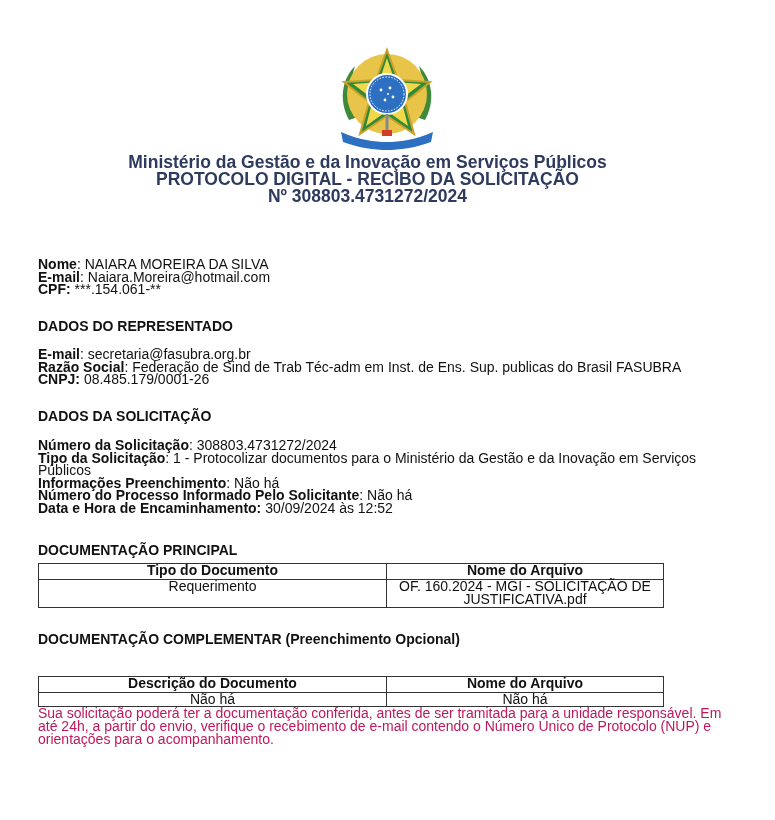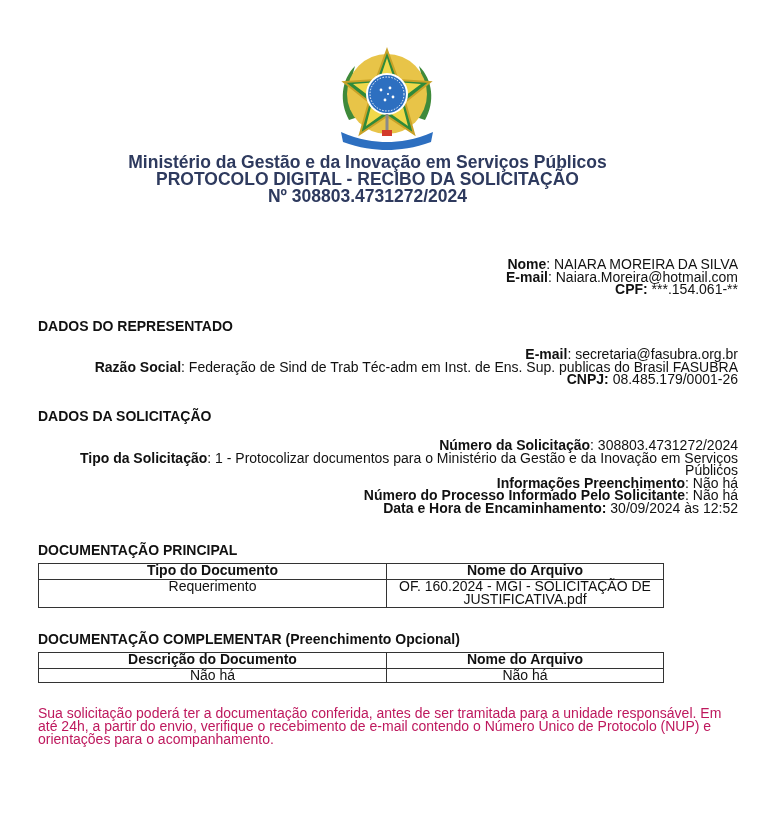--- a/index.html
+++ b/index.html
@@ -9,21 +9,21 @@
     }
     .page { position: absolute; left: 0; top: 0; width: 775px; height: 820px; }
 
     .crest { position: absolute; left: 335px; top: 42px; width: 104px; height: 110px; }
 
     .header { position: absolute; left: 0; top: 154px; width: 735px; text-align: center;
       color: #2e3a5e; font-weight: bold; font-size: 17.5px; line-height: 17px; }
     .header div { white-space: nowrap; }
 
     .section-title { position: absolute; left: 38px; font-weight: bold; font-size: 14px; color: #111; white-space: nowrap; }
-    .field-block { position: absolute; left: 38px; font-size: 14px; line-height: 12.5px; width: 700px; text-align: right; }
+    .field-block { position: absolute; left: 38px; font-size: 14px; line-height: 12.5px; width: 700px; }
     .field-line { white-space: nowrap; }
     .field-line.wrap { white-space: normal; }
     .field-line b { font-weight: bold; }
 
     table.docs { position: absolute; left: 38px; width: 626px; border-collapse: collapse;
       font-size: 14px; table-layout: fixed; }
     table.docs th, table.docs td { border: 1.5px solid #333; text-align: center; vertical-align: top;
       padding: 0 4px; line-height: 13px; }
     table.docs th { font-weight: bold; height: 15px; }
     table.docs col.c1 { width: 348px; }
@@ -103,21 +103,21 @@
     </thead>
     <tbody>
       <tr>
         <td style="height:27px;">Requerimento</td>
         <td style="height:27px;">OF. 160.2024  - MGI - SOLICITAÇÃO DE JUSTIFICATIVA.pdf</td>
       </tr>
     </tbody>
   </table>
 
   <div class="section-title" style="top:631px;">DOCUMENTAÇÃO COMPLEMENTAR (Preenchimento Opcional)</div>
-  <table class="docs" style="top:652px;">
+  <table class="docs" style="top:676px;">
     <colgroup>
         <col class="c1">
         <col>
       </colgroup>
     <thead>
       <tr>
         <th>Descrição do Documento</th>
         <th>Nome do Arquivo</th>
       </tr>
     </thead>

